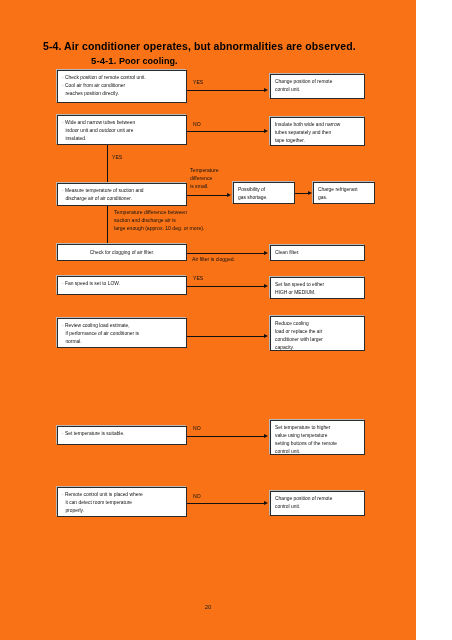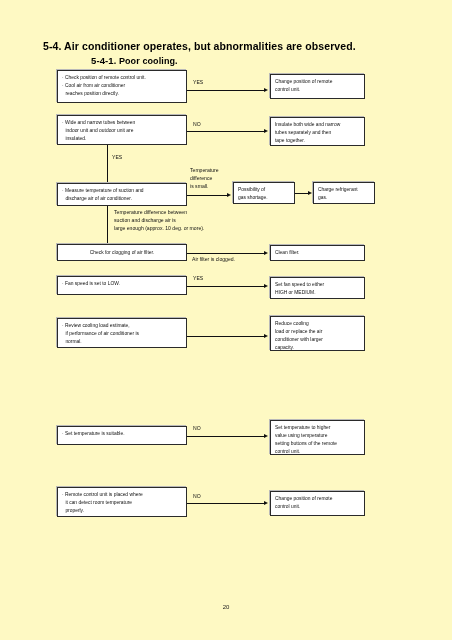--- a/index.html
+++ b/index.html
@@ -6,24 +6,24 @@
     margin: 0;
     padding: 0;
     background: #ffffff;
   }
   body {
     font-family: "Liberation Sans", sans-serif;
     color: #1a1a1a;
   }
   #page {
     position: relative;
-    width: 452px;
+    width: 416px;
     height: 640px;
     overflow: hidden;
-    background: #fef9c3;
+    background: #f97316;
   }
 
   
   .heading-main {
     position: absolute;
     font-size: 10.5px;
     font-weight: bold;
     letter-spacing: 0.1px;
     white-space: nowrap;
     color: #000000;

